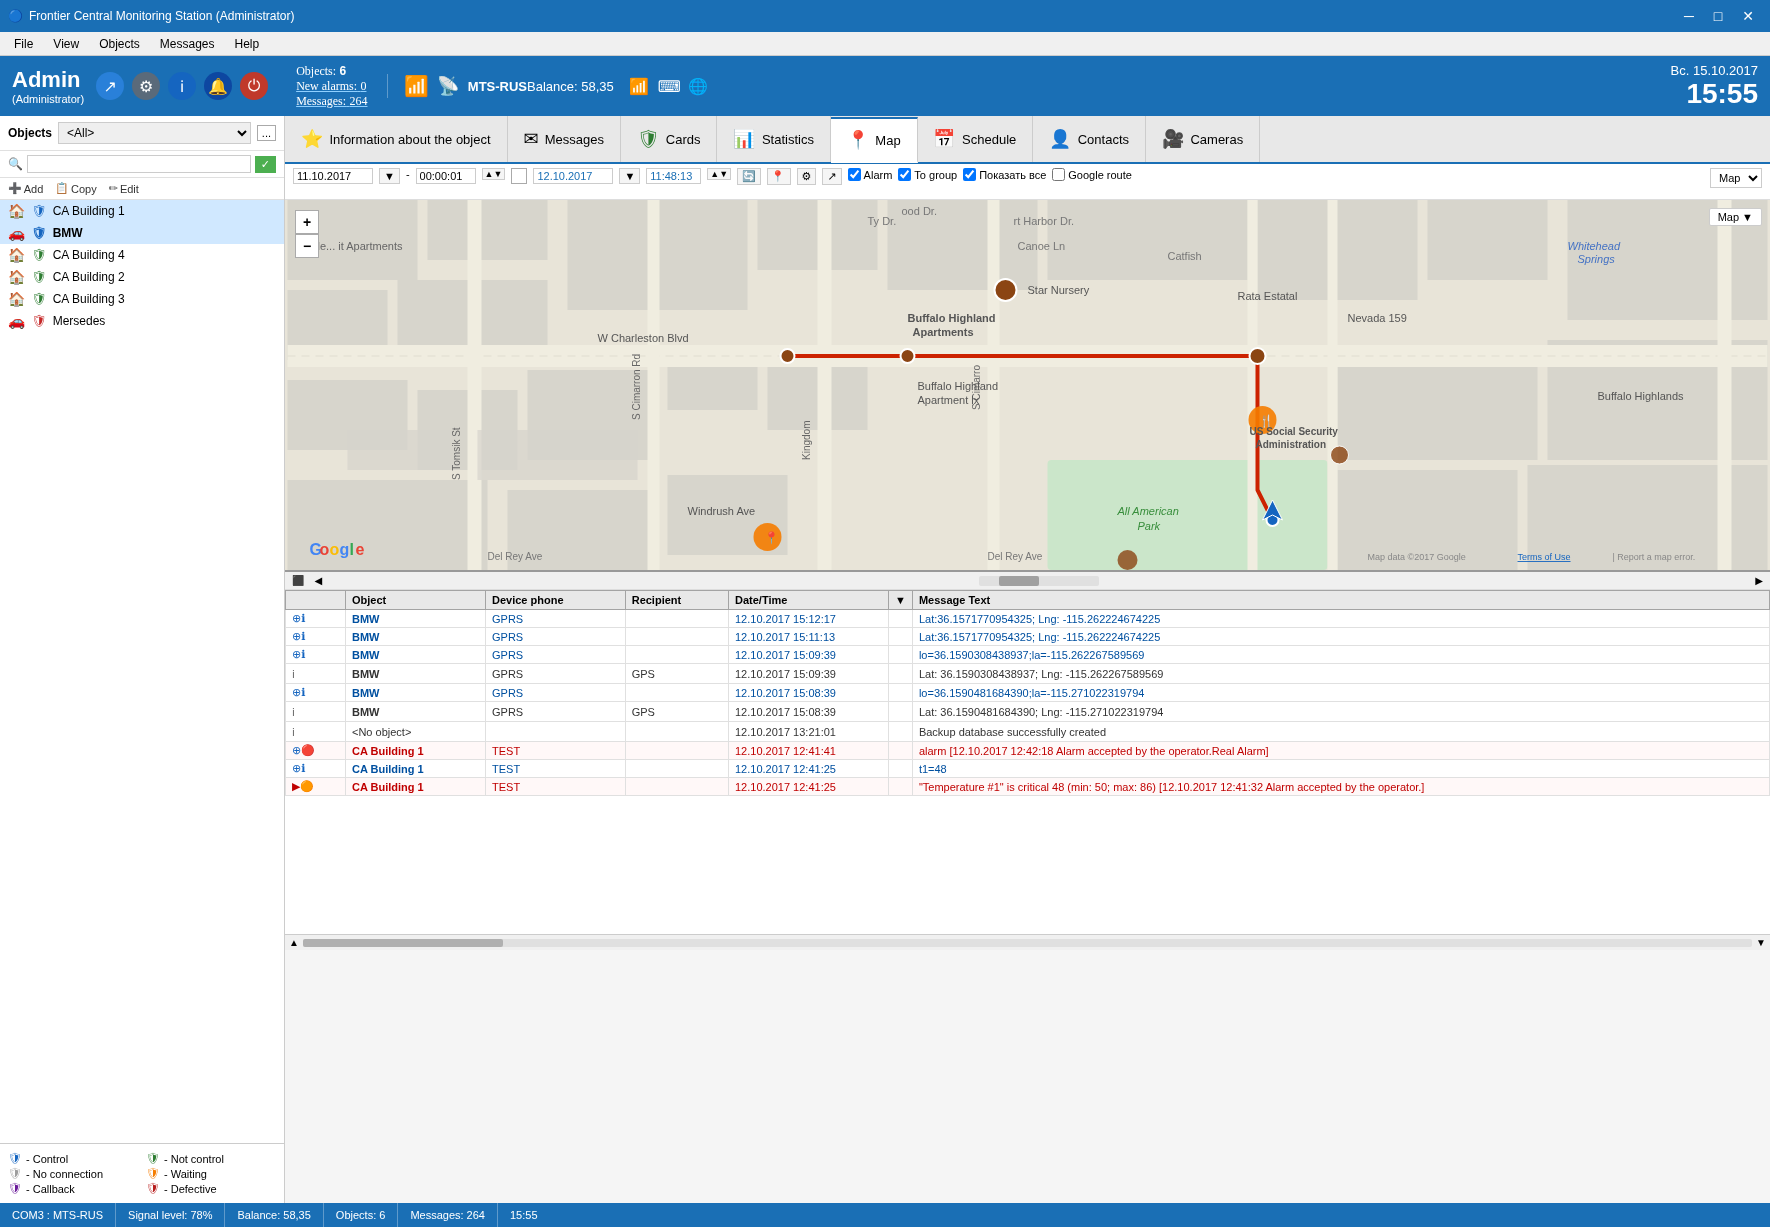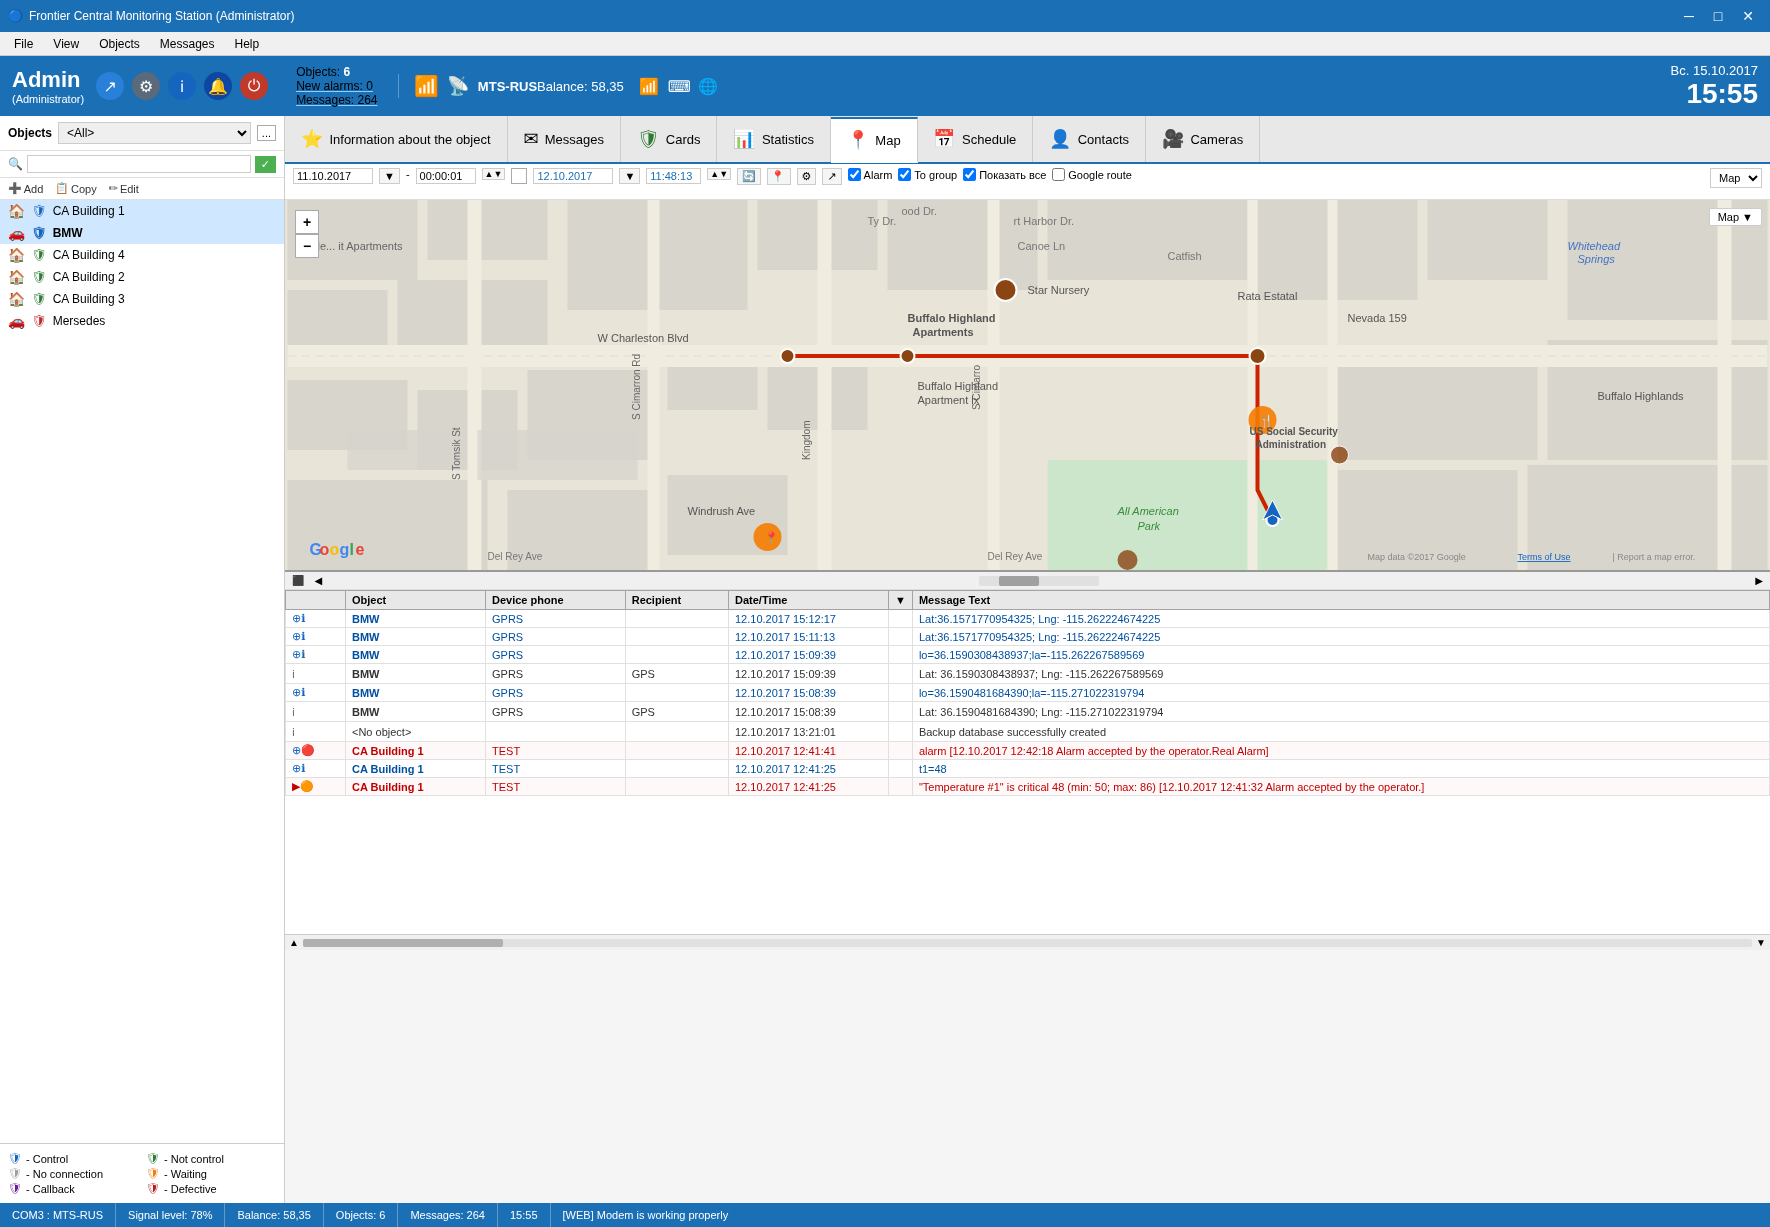--- a/index.html
+++ b/index.html
@@ -21,21 +21,21 @@
     .admin-name { font-size: 22px; font-weight: bold; }
     .admin-role { font-size: 11px; }
     .admin-icons { display: flex; gap: 8px; align-items: center; }
     .admin-icon { width: 28px; height: 28px; border-radius: 50%; display: flex; align-items: center; justify-content: center; font-size: 14px; cursor: pointer; }
     .icon-blue { background: #2980d9; }
     .icon-gray { background: #5a6a7a; }
     .icon-red { background: #c0392b; }
 
     .header-stats { display: flex; flex-direction: column; font-size: 12px; }
     .header-stats a { color: #90d0ff; text-decoration: underline; cursor: pointer; }
-    .header-stats span { color: #000000; }
+    .header-stats span { color: #ffffff; font-family: Liberation Serif, serif; }
 
     .signal-section { display: flex; align-items: center; gap: 8px; font-size: 13px; border-left: 1px solid rgba(255,255,255,0.3); padding-left: 16px; }
     .signal-icon { font-size: 20px; }
 
     .mts-section { display: flex; font-size: 13px; }
 
     .datetime-section { margin-left: auto; text-align: right; }
     .date-text { font-size: 13px; }
     .time-text { font-size: 28px; font-weight: bold; }
 
@@ -618,16 +618,13 @@
   </div>
   <div class="status-segment">
     <span>Objects:  6</span>
   </div>
   <div class="status-segment">
     <span>Messages:  264</span>
   </div>
   <div class="status-segment">
     <span>15:55</span>
   </div>
-  <div class="status-segment">
-    <span>[WEB] Modem is working properly</span>
-  </div>
 </div>
 
 </body></html>

